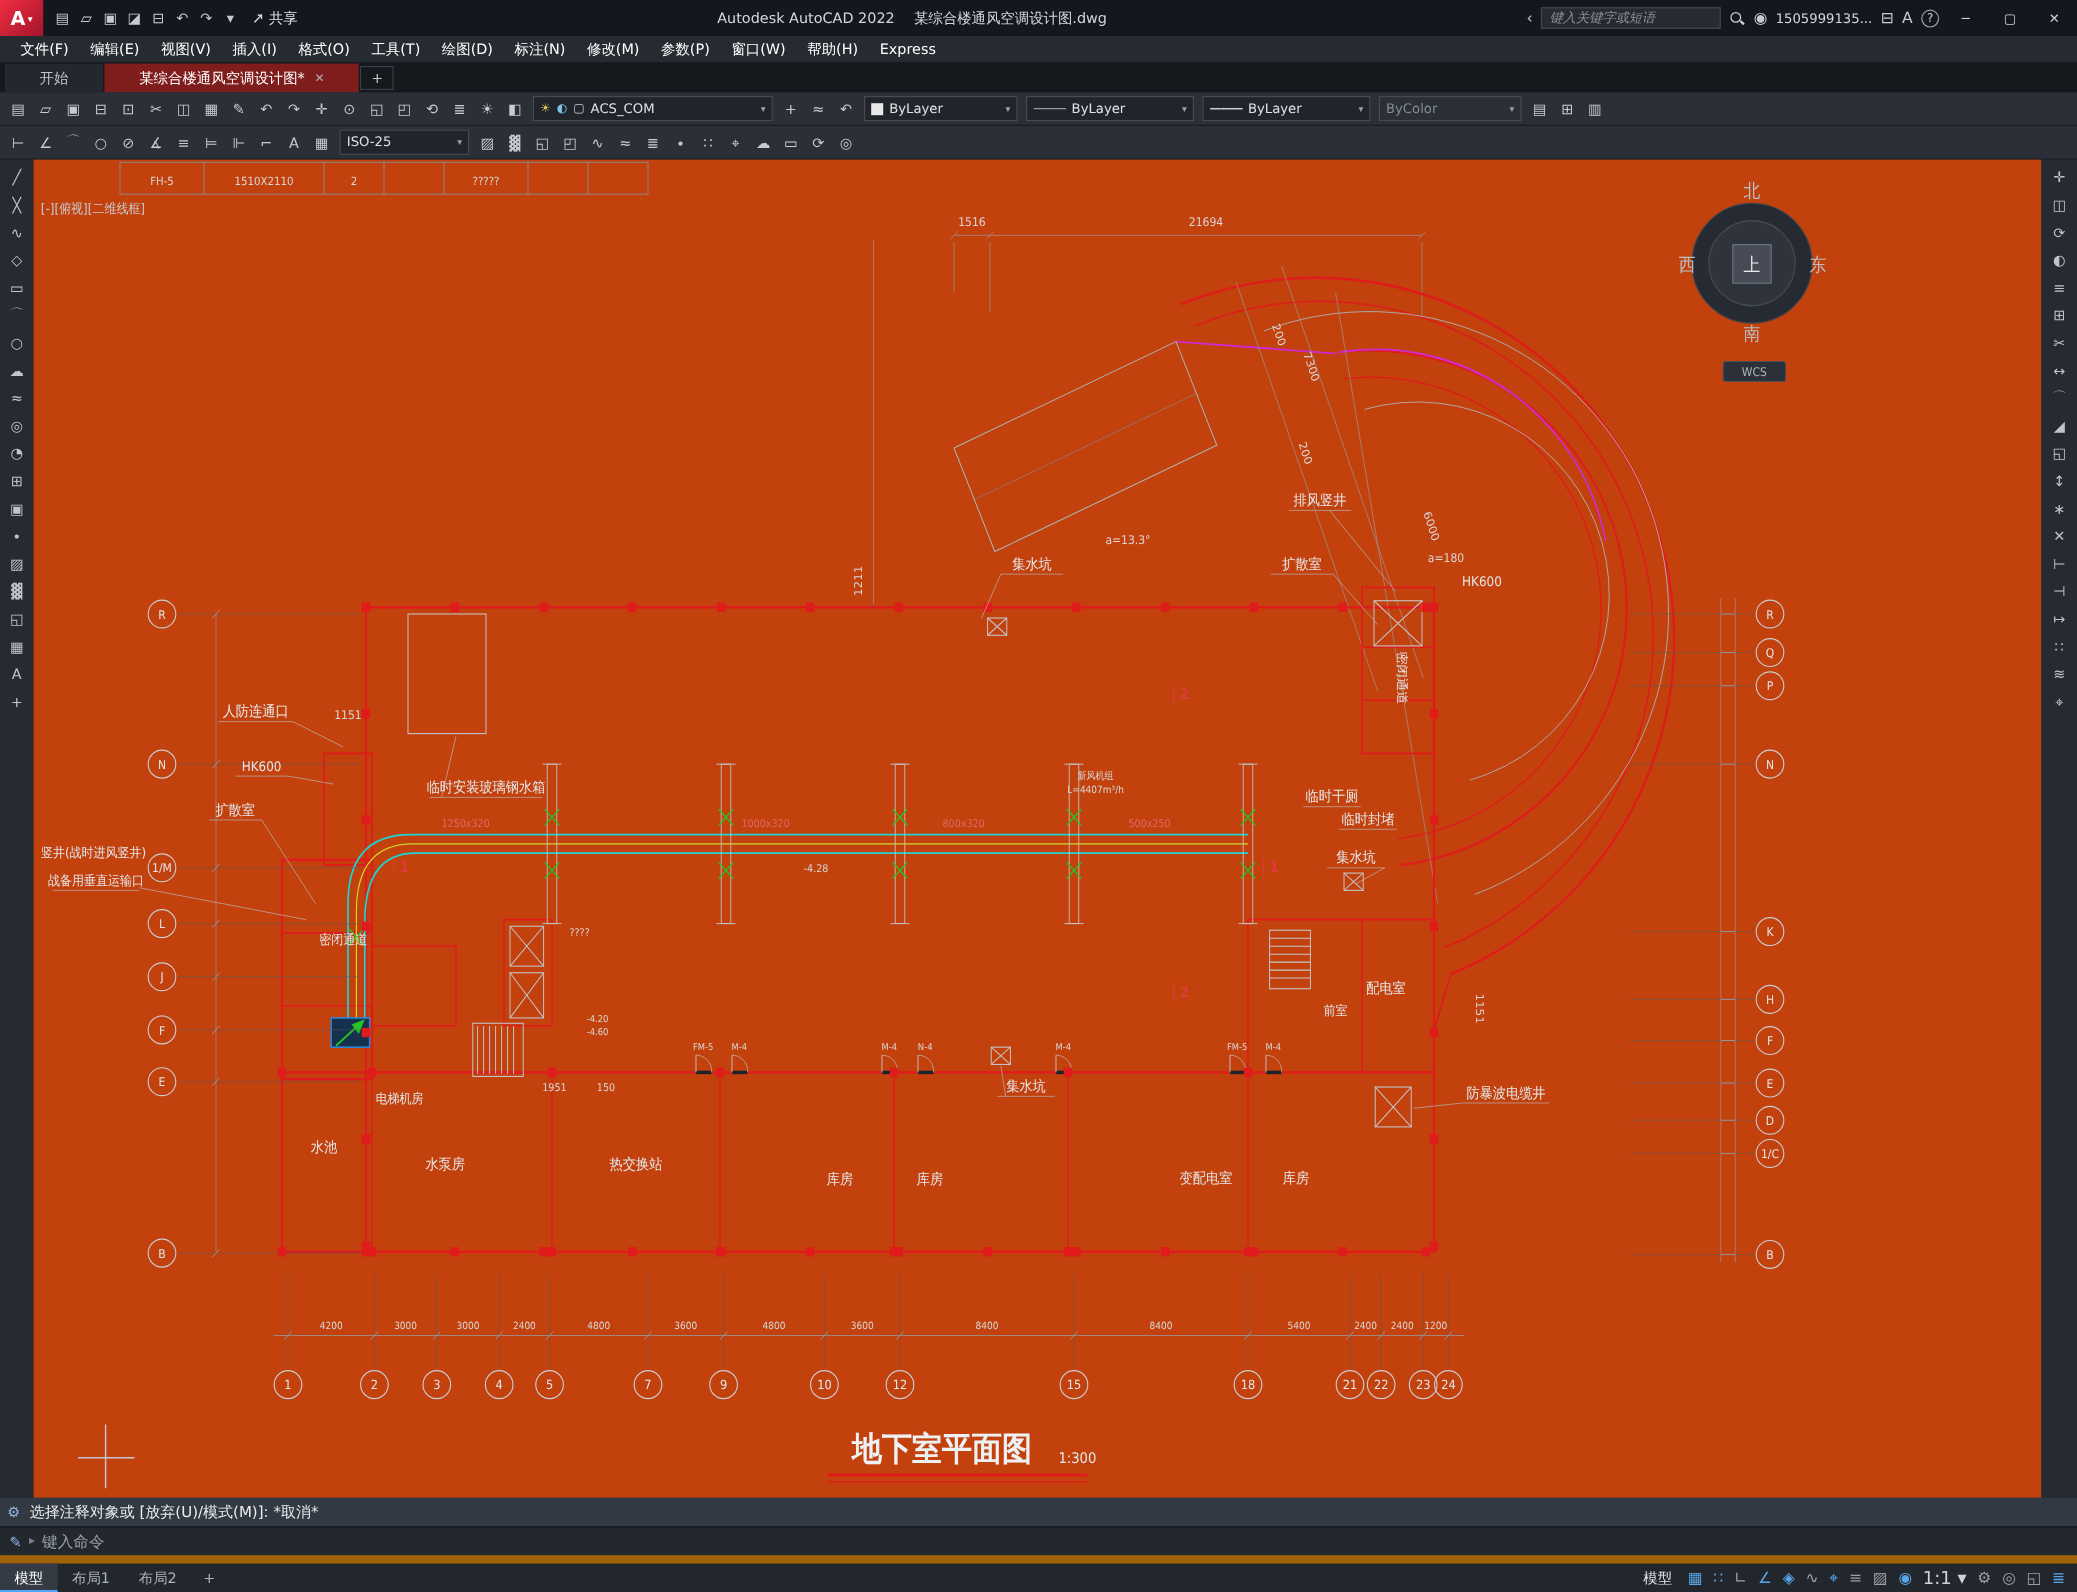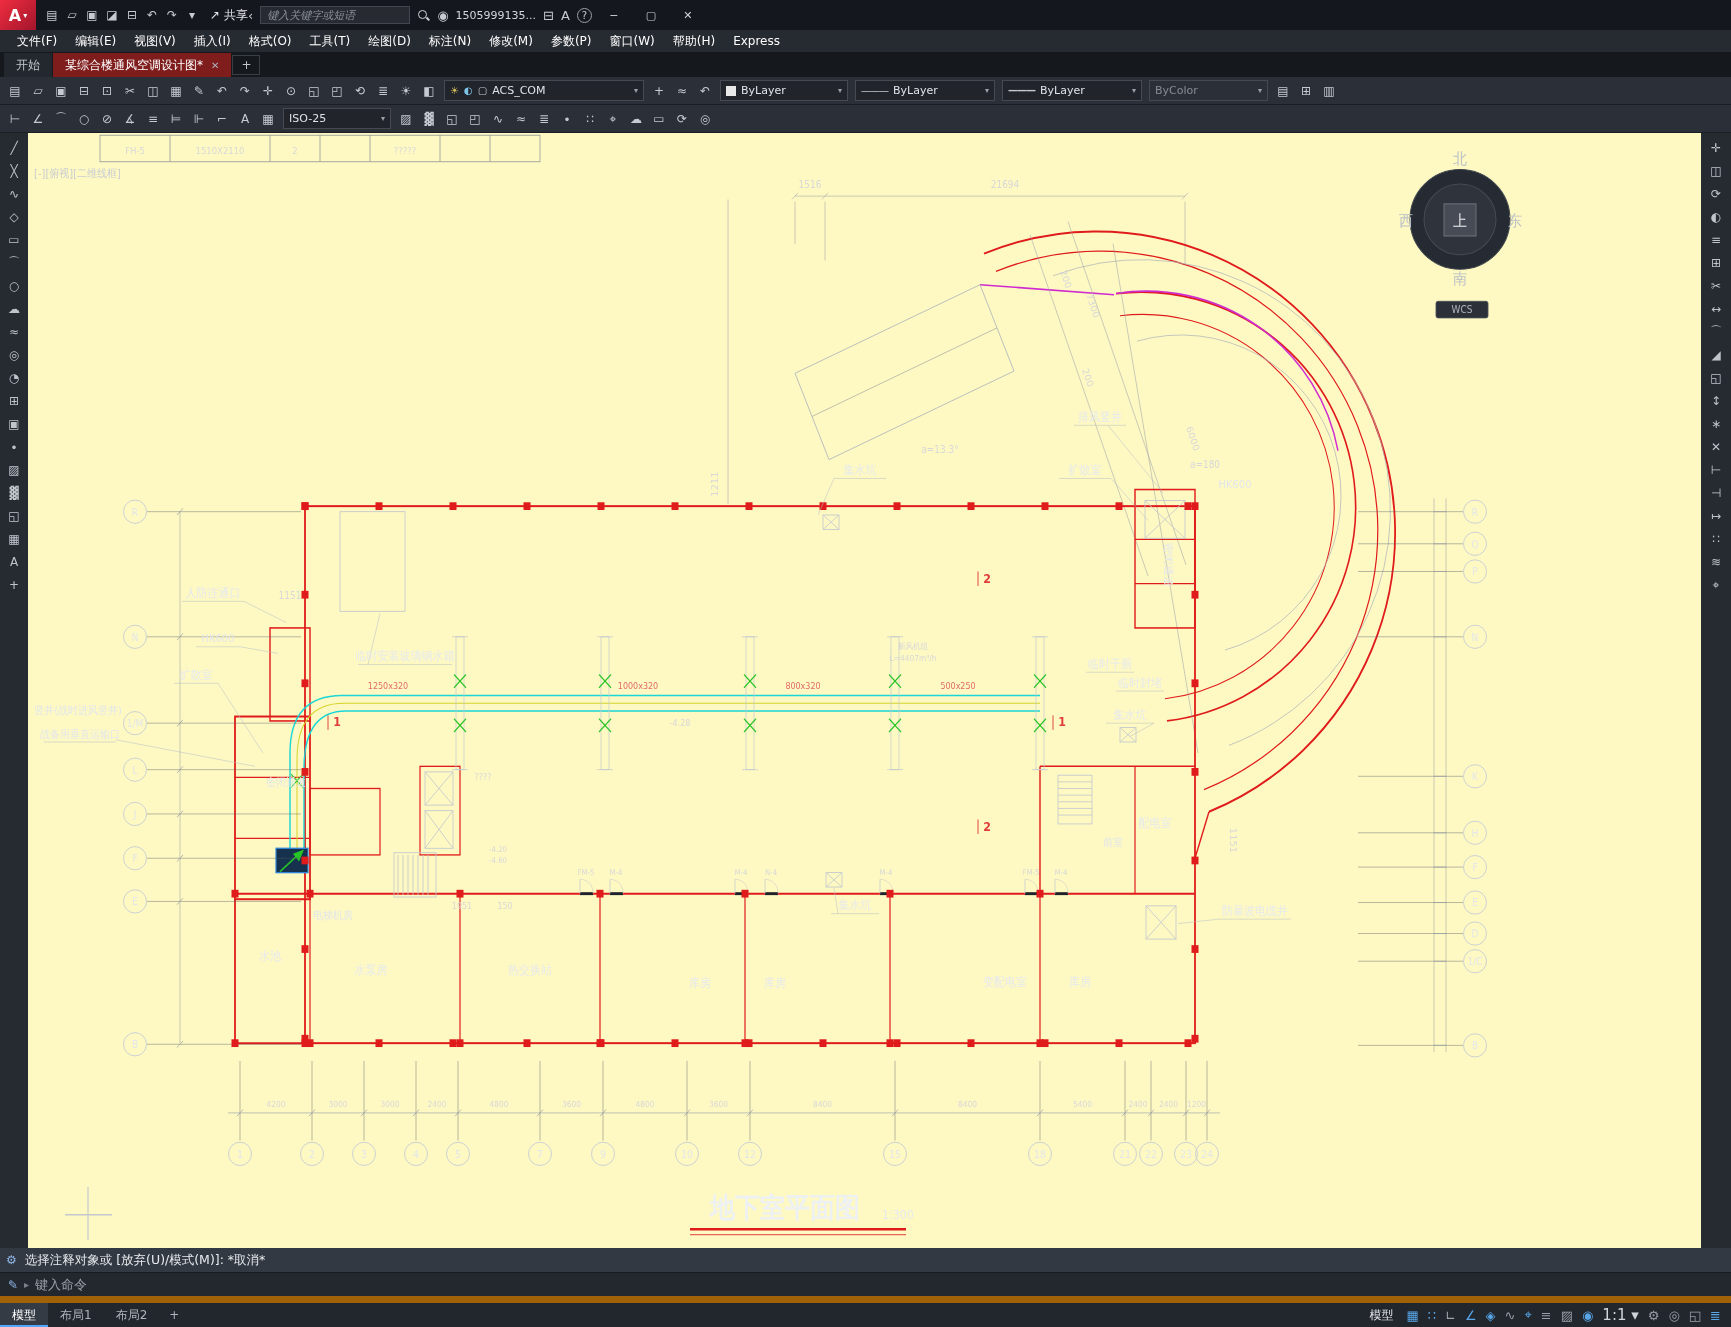--- a/index.html
+++ b/index.html
@@ -22,39 +22,39 @@
 .mag{position:relative;width:13px;height:13px;display:inline-block}
 .mag::before{content:"";position:absolute;left:1px;top:1px;width:7px;height:7px;border:1.5px solid #cfd4da;border-radius:50%}
 .mag::after{content:"";position:absolute;left:9px;top:9px;width:4px;height:1.5px;background:#cfd4da;transform:rotate(45deg)}
 .userid{font-size:11px;color:#d4d8de}
 .help{border:1px solid #9aa0a8;border-radius:50%;width:15px;height:15px;font-size:10px;display:flex;align-items:center;justify-content:center}
 .winbtn{width:30px;height:30px;display:flex;align-items:center;justify-content:center;font-size:11px}
 
 .menubar{height:22px;background:#262a31;display:flex;align-items:center;color:#ffffff;font-size:12px;flex:0 0 auto;padding-left:8px}
 .mitem{padding:0 9px;height:100%;display:flex;align-items:center}
 .tabbar{height:25px;background:#15181d;display:flex;align-items:flex-end;flex:0 0 auto;padding-left:4px;gap:1px}
-.tab{height:24px;display:flex;align-items:center;padding:0 12px;font-size:12px;color:#c3c7cd;background:#23272e;gap:8px}
+.tab{height:24px;display:flex;align-items:center;padding:0 29px;font-size:12px;color:#c3c7cd;background:#23272e;gap:8px}
 .tab.active{background:#7f1d1d;color:#fff}
 .tab .tclose{font-size:10px;color:#aeb3ba}
 .tab.plus{padding:0 8px;background:transparent;border:1px solid #3a3f47;height:20px;margin-bottom:2px}
 .toolbar{height:28px;background:#2b3038;border-bottom:1px solid #1a1d23;display:flex;align-items:center;padding:0 4px;gap:1px;flex:0 0 auto}
 .iconrow{display:flex;align-items:center;gap:1px}
 .combo{height:21px;background:#21252b;border:1px solid #454a52;display:flex;align-items:center;font-size:11px;color:#dfe2e7;padding:0 5px;gap:5px;margin:0 3px}
 .combo .arrow{margin-left:auto;font-size:8px;color:#9aa0a8}
 .combo.disabled{color:#868c95;background:#2b3038}
 .swatch{width:10px;height:10px;background:#e8e8e8;display:inline-block}
 .ltg{letter-spacing:-1px;color:#c6cbd2;font-size:10px}
 .mini{font-size:10px}
 .chk{font-size:10px;color:#c6cbd2}
 
 .main{flex:1;display:flex;min-height:0}
 .leftbar,.rightbar{background:#262a31;display:flex;flex-direction:column;align-items:center;padding-top:5px;gap:4px;flex:0 0 auto}
 .leftbar{width:28px}.rightbar{width:30px}
 .pbtn{width:20px;height:19px;display:flex;align-items:center;justify-content:center;color:#c0c5cc;font-size:12px}
-.canvas{flex:1;position:relative;background:#fef9c3}
+.canvas{flex:1;position:relative;background:#c2410c}
 .canvas svg{position:absolute;inset:0;width:100%;height:100%}
 
 .cmd-history{height:24px;background:#333942;display:flex;align-items:center;gap:8px;padding-left:6px;color:#e8ebef;font-size:12.5px;flex:0 0 auto}
 .cmdicon{color:#8fb8e8;font-size:12px}
 .cmd-input{height:24px;background:#23272e;border-top:1px solid #171a1f;display:flex;align-items:center;gap:6px;padding-left:8px;color:#9aa0a8;font-size:13px;flex:0 0 auto}
 .cmd-input .prompt{}
 .cmdarrow{color:#7d838c;font-size:10px}
 .statusbar{height:31px;background:#22262d;border-top:7px solid #a16207;display:flex;align-items:center;font-size:12px;color:#aeb4bc;flex:0 0 auto}
 #sb-tabs{display:flex;height:100%}
 .sb-tab{padding:0 12px;display:flex;align-items:center;height:100%}
@@ -90,20 +90,21 @@
         <span class="tbtn">◪</span>
         <span class="tbtn">⊟</span>
         <span class="tbtn">↶</span>
         <span class="tbtn">↷</span>
         <span class="tbtn">▾</span>
       </div>
     <div class="share">
         <span>↗</span>
         <span>共享</span>
       </div>
+    <div class="title-center"><span>Autodesk AutoCAD 2022</span><span class="doc">某综合楼通风空调设计图.dwg</span></div>
     <div class="tright">
       <span class="ticon">‹</span>
       <input class="searchbox" placeholder="键入关键字或短语" style="">
       <span class="mag"></span>
       <span class="ticon">◉</span>
       <span class="userid">1505999135...</span>
       <span class="ticon">⊟</span>
       <span class="ticon">A</span>
       <span class="ticon help">?</span>
       <span class="winbtn">─</span>

